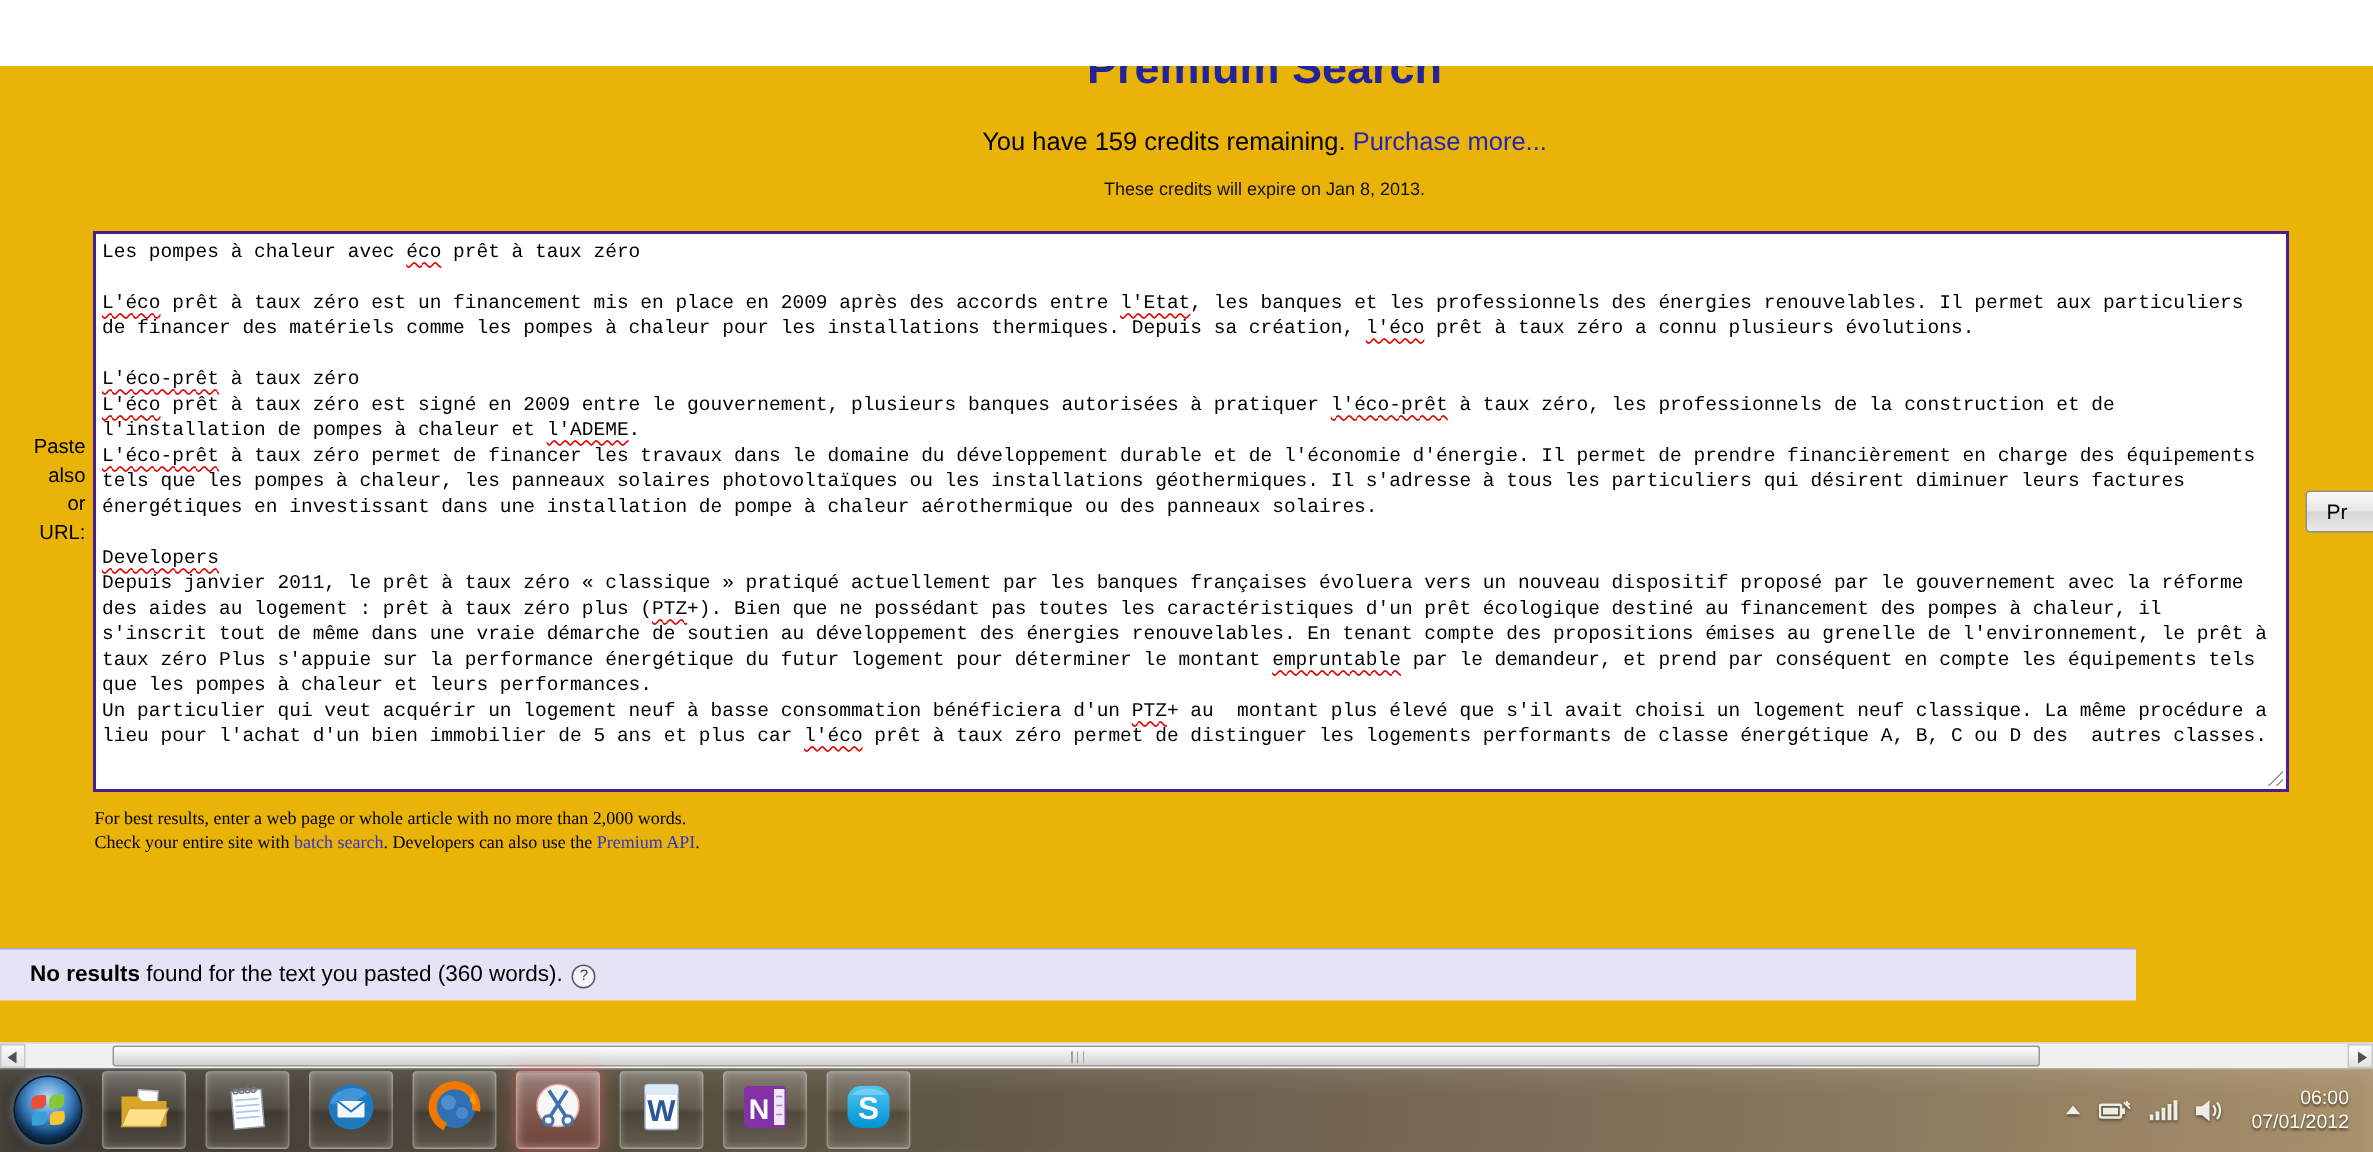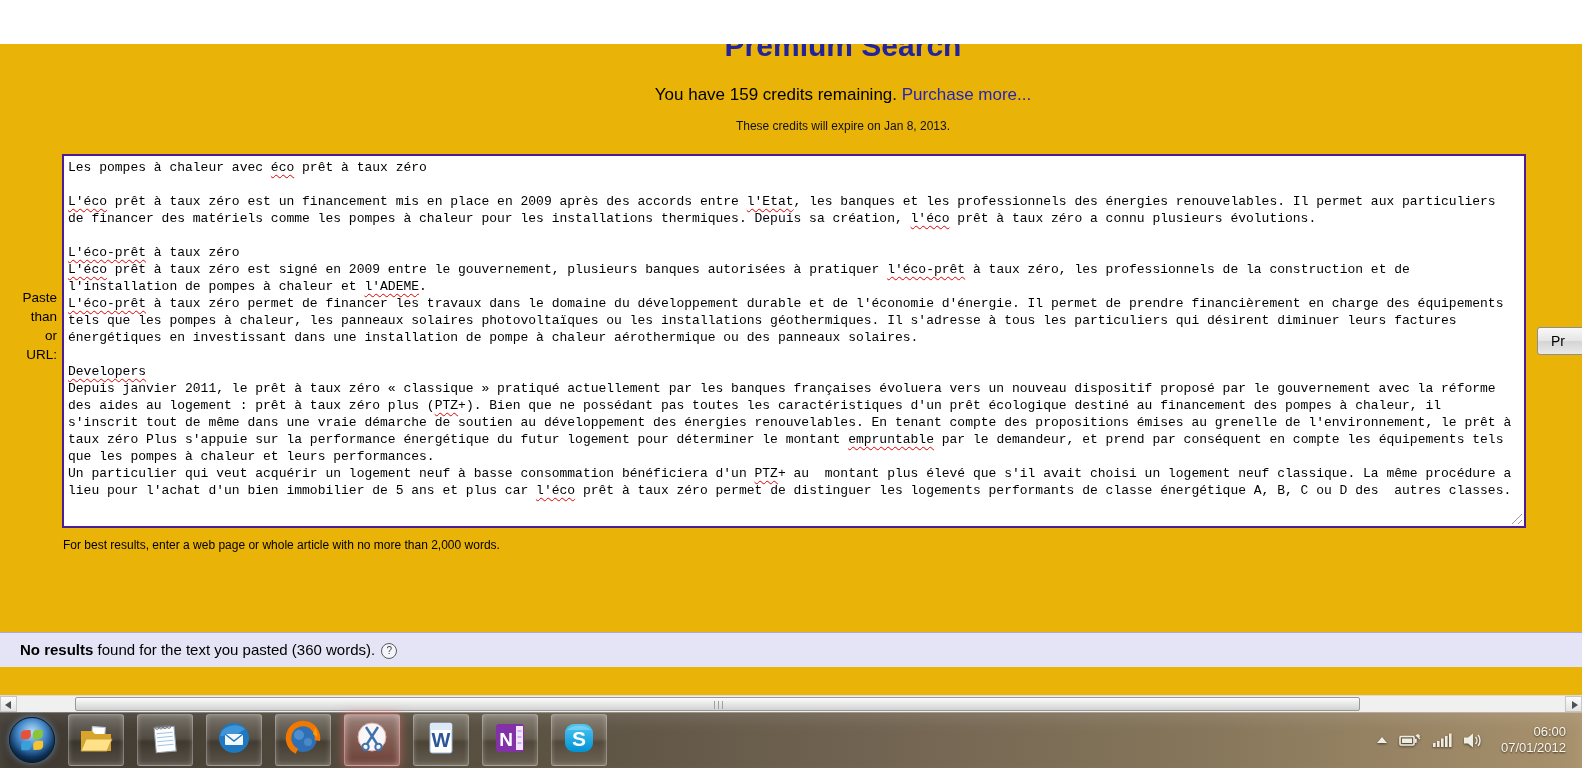--- a/index.html
+++ b/index.html
@@ -35,24 +35,24 @@
     background:repeating-linear-gradient(135deg,transparent 0 3px,#9a9a9a 3px 4px);
     clip-path:polygon(100% 0,100% 100%,0 100%);
   }
   .submit-btn{
     position:absolute;left:1537px;top:283px;width:130px;height:28px;
     border:1px solid #8e8f8f;border-radius:3px;
     background:linear-gradient(#f8f8f8,#e6e6e6 48%,#d5d5d5 52%,#e9e9e9);
     font-family:"Liberation Sans",sans-serif;font-size:14px;color:#000;
     text-align:left;padding:0 0 0 13px;cursor:pointer;
   }
-  .tips{position:absolute;left:63px;top:494px;font-size:12px;line-height:15.5px;color:#000;}
+  .tips{position:absolute;left:63px;top:494px;font-size:12px;line-height:15.5px;color:#000;font-family:Liberation Serif, serif;}
   .tips a{color:#3333c8;text-decoration:none;cursor:pointer;}
   .results-bar{
-    position:absolute;left:0;top:588px;width:1582px;height:35px;
+    position:absolute;left:0;top:588px;width:1424px;height:35px;
     background:#e4e4f6;border-top:1px solid #a9a9d4;box-sizing:border-box;
     font-size:15px;line-height:34px;color:#000;padding-left:20px;
   }
   .results-bar b{font-weight:bold;}
   .help-icon{
     display:inline-block;width:14px;height:14px;border:1px solid #5a5a5a;border-radius:50%;
     font-size:10px;line-height:14px;text-align:center;color:#444;vertical-align:1px;
     margin-left:6px;cursor:pointer;background:#f4f4fb;
   }
   .footer-rule{position:absolute;left:0;top:662px;width:1686px;height:1px;background:#aaa;}
@@ -115,41 +115,42 @@
 <div class="viewport">
 
   <div class="centerwide page-title">Premium Search</div>
 
   <div class="centerwide credits-line"><span>You have 159 credits remaining. </span><a class="purchase-link">Purchase more...</a></div>
 
   <div class="centerwide expiry-note">These credits will expire on Jan 8, 2013.</div>
 
   <div class="paste-label">
     <div>Paste</div>
-    <div>than</div>
+    <div>also</div>
     <div>or</div>
     <div>URL:</div>
   </div>
 
   <div class="fake-textarea" role="textbox"><span id="ta-content">Les pompes à chaleur avec <span class="sp">éco</span> prêt à taux zéro
 
 <span class="sp">L'éco</span> prêt à taux zéro est un financement mis en place en 2009 après des accords entre <span class="sp">l'Etat</span>, les banques et les professionnels des énergies renouvelables. Il permet aux particuliers de financer des matériels comme les pompes à chaleur pour les installations thermiques. Depuis sa création, <span class="sp">l'éco</span> prêt à taux zéro a connu plusieurs évolutions.
 
 <span class="sp">L'éco-prêt</span> à taux zéro
 <span class="sp">L'éco</span> prêt à taux zéro est signé en 2009 entre le gouvernement, plusieurs banques autorisées à pratiquer <span class="sp">l'éco-prêt</span> à taux zéro, les professionnels de la construction et de l'installation de pompes à chaleur et <span class="sp">l'ADEME</span>.
 <span class="sp">L'éco-prêt</span> à taux zéro permet de financer les travaux dans le domaine du développement durable et de l'économie d'énergie. Il permet de prendre financièrement en charge des équipements tels que les pompes à chaleur, les panneaux solaires photovoltaïques ou les installations géothermiques. Il s'adresse à tous les particuliers qui désirent diminuer leurs factures énergétiques en investissant dans une installation de pompe à chaleur aérothermique ou des panneaux solaires.
 
 <span class="sp">Developers</span>
 Depuis janvier 2011, le prêt à taux zéro « classique » pratiqué actuellement par les banques françaises évoluera vers un nouveau dispositif proposé par le gouvernement avec la réforme des aides au logement : prêt à taux zéro plus (<span class="sp">PTZ</span>+). Bien que ne possédant pas toutes les caractéristiques d'un prêt écologique destiné au financement des pompes à chaleur, il s'inscrit tout de même dans une vraie démarche de soutien au développement des énergies renouvelables. En tenant compte des propositions émises au grenelle de l'environnement, le prêt à taux zéro Plus s'appuie sur la performance énergétique du futur logement pour déterminer le montant <span class="sp">empruntable</span> par le demandeur, et prend par conséquent en compte les équipements tels que les pompes à chaleur et leurs performances.
 Un particulier qui veut acquérir un logement neuf à basse consommation bénéficiera d'un <span class="sp">PTZ</span>+ au  montant plus élevé que s'il avait choisi un logement neuf classique. La même procédure a lieu pour l'achat d'un bien immobilier de 5 ans et plus car <span class="sp">l'éco</span> prêt à taux zéro permet de distinguer les logements performants de classe énergétique A, B, C ou D des  autres classes.</span><span class="resize-grip"></span></div>
 
   <button class="submit-btn">Pr</button>
 
   <div class="tips">
     <div>For best results, enter a web page or whole article with no more than 2,000 words.</div>
+    <div><span>Check your entire site with </span><a>batch search</a><span>. Developers can also use the </span><a>Premium API</a><span>.</span></div>
   </div>
 
   <div class="results-bar"><b>No results</b><span> found for the text you pasted (360 words).</span><span class="help-icon">?</span></div>
 
   <div class="footer-rule"></div>
   <div class="centerwide footer-text">Copyscape © 2012 Indigo Stream Technologies, providers of Giga Alert. All rights reserved.</div>
 
 </div>
 
 <div class="hscrollbar">

